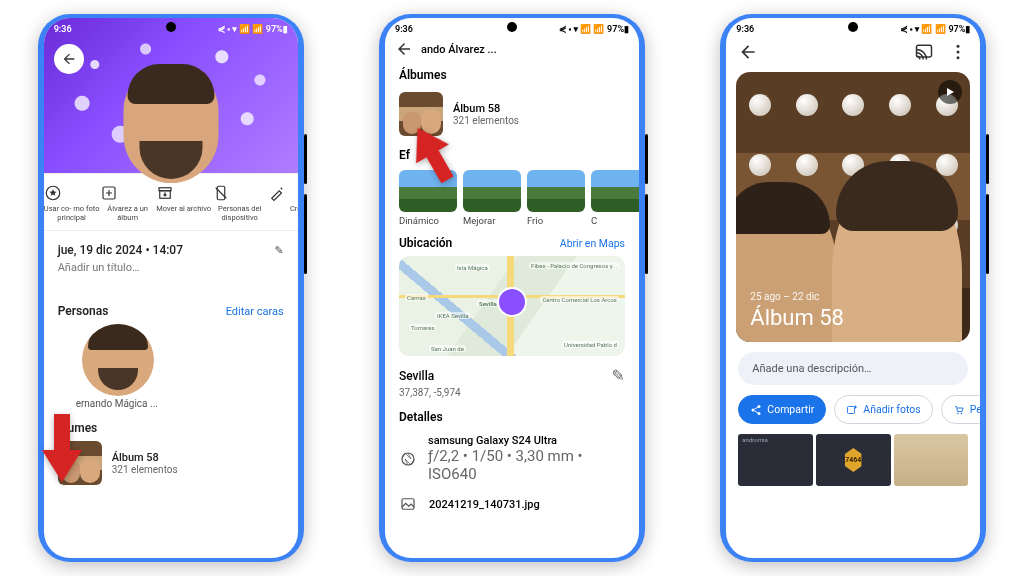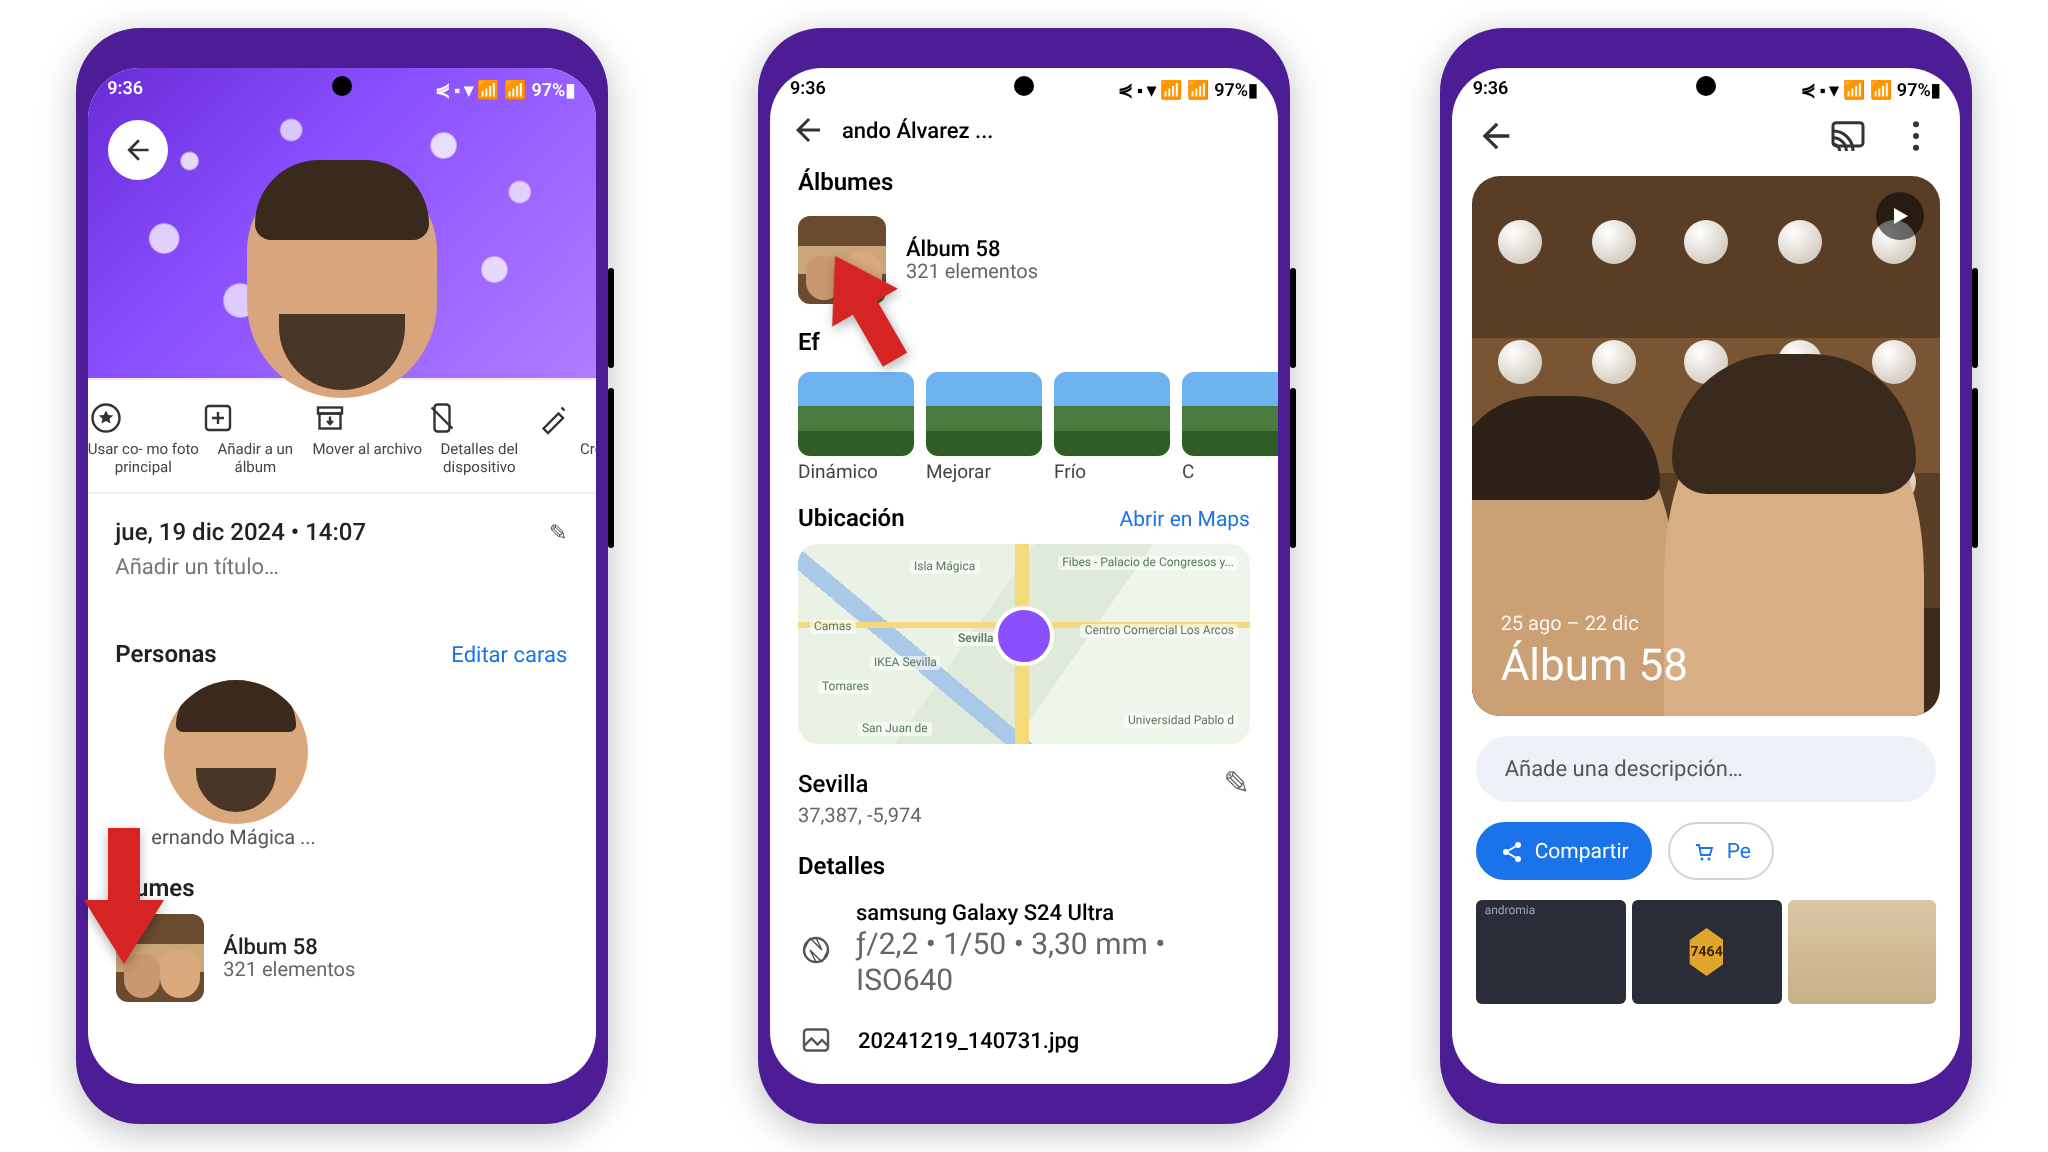--- a/index.html
+++ b/index.html
@@ -1,18 +1,18 @@
 <!DOCTYPE html>
 <html><head>
 <meta charset="utf-8">
 <style>
   :root { --phone-w: 266px; --phone-h: 548px; }
   html, body { margin:0; padding:0; background:#fff; font-family:-apple-system,BlinkMacSystemFont,"Segoe UI",Roboto,Arial,sans-serif; }
   .stage { width:1024px; height:576px; position:relative; display:flex; justify-content:space-around; align-items:center; }
-  .phone { width:var(--phone-w); height:var(--phone-h); background:#4c1d95; border-radius:32px; padding:20px 6px; box-sizing:border-box; position:relative; box-shadow:0 4px 18px rgba(0,0,0,.25); }
+  .phone { width:var(--phone-w); height:var(--phone-h); background:#3b82f6; border-radius:32px; padding:4px 6px; box-sizing:border-box; position:relative; box-shadow:0 4px 18px rgba(0,0,0,.25); }
   .phone::before,.phone::after { content:""; position:absolute; background:#000; border-radius:4px; }
   .phone::before { right:-3px; top:120px; width:3px; height:50px; }
   .phone::after  { right:-3px; top:180px; width:3px; height:80px; }
   .screen { width:100%; height:100%; background:#fff; border-radius:26px; overflow:hidden; display:flex; flex-direction:column; position:relative; }
   .status-bar { height:18px; display:flex; justify-content:space-between; align-items:center; font-size:9px; padding:2px 10px 0; color:#000; font-weight:600; position:relative; z-index:3; }
   .status-bar.overlay { position:absolute; top:0; left:0; right:0; color:#fff; }
   .status-right { display:flex; gap:3px; align-items:center; }
   .hole { position:absolute; top:4px; left:50%; transform:translateX(-50%); width:10px; height:10px; background:#000; border-radius:50%; z-index:10; }
 
   
@@ -139,38 +139,38 @@
             </svg>
           <div>Usar co-
 mo foto
 principal</div>
           </div>
         <div class="action">
           <svg viewBox="0 0 24 24">
               <rect x="4" y="4" width="16" height="16" rx="2" fill="none" stroke="#333" stroke-width="1.6"></rect>
               <path d="M12 8v8M8 12h8" stroke="#333" stroke-width="1.6"></path>
             </svg>
-          <div>Añadir a un
+          <div>Álvarez a un
 álbum</div>
           </div>
         <div class="action">
           <svg viewBox="0 0 24 24">
               <rect x="4" y="5" width="16" height="4" fill="none" stroke="#333" stroke-width="1.6"></rect>
               <rect x="5" y="9" width="14" height="10" fill="none" stroke="#333" stroke-width="1.6"></rect>
               <path d="M12 11v5m-2-2l2 2 2-2" fill="none" stroke="#333" stroke-width="1.6"></path>
             </svg>
           <div>Mover al
 archivo</div>
           </div>
         <div class="action">
           <svg viewBox="0 0 24 24">
               <rect x="7" y="3" width="10" height="18" rx="2" fill="none" stroke="#333" stroke-width="1.6"></rect>
               <path d="M5 5l14 14" stroke="#333" stroke-width="1.6"></path>
             </svg>
-          <div>Detalles del
+          <div>Personas del
 dispositivo</div>
           </div>
         <div class="action">
           <svg viewBox="0 0 24 24">
               <path d="M5 19l10-10 3 3L8 22zM17 5l2 2" stroke="#333" stroke-width="1.6" fill="none"></path>
             </svg>
           <div>Cre</div>
           </div>
       </div>
       <div class="content">
@@ -372,20 +372,27 @@
           <svg width="12" height="12" viewBox="0 0 24 24">
               <circle cx="18" cy="5" r="3" fill="#fff"></circle>
               <circle cx="6" cy="12" r="3" fill="#fff"></circle>
               <circle cx="18" cy="19" r="3" fill="#fff"></circle>
               <path d="M8.6 10.5l6.8-4M8.6 13.5l6.8 4" stroke="#fff" stroke-width="2"></path>
             </svg>
           <span>Compartir</span>
           </div>
         <div class="chip">
           <svg width="12" height="12" viewBox="0 0 24 24">
+              <rect x="3" y="5" width="14" height="14" rx="2" fill="none" stroke="#1a73e8" stroke-width="1.8"></rect>
+              <path d="M19 3v6M16 6h6" stroke="#1a73e8" stroke-width="1.8"></path>
+            </svg>
+          <span>Añadir fotos</span>
+          </div>
+        <div class="chip">
+          <svg width="12" height="12" viewBox="0 0 24 24">
               <path d="M4 5h3l2 10h9l2-7H8" fill="none" stroke="#1a73e8" stroke-width="1.8"></path>
               <circle cx="10" cy="19" r="1.5" fill="#1a73e8"></circle>
               <circle cx="17" cy="19" r="1.5" fill="#1a73e8"></circle>
             </svg>
           <span>Pe</span>
           </div>
       </div>
       <div class="grid3">
         <div class="g">
             <span style="position:absolute;top:2px;left:4px;color:#9aa4b8;font-size:6px">andromia</span>

